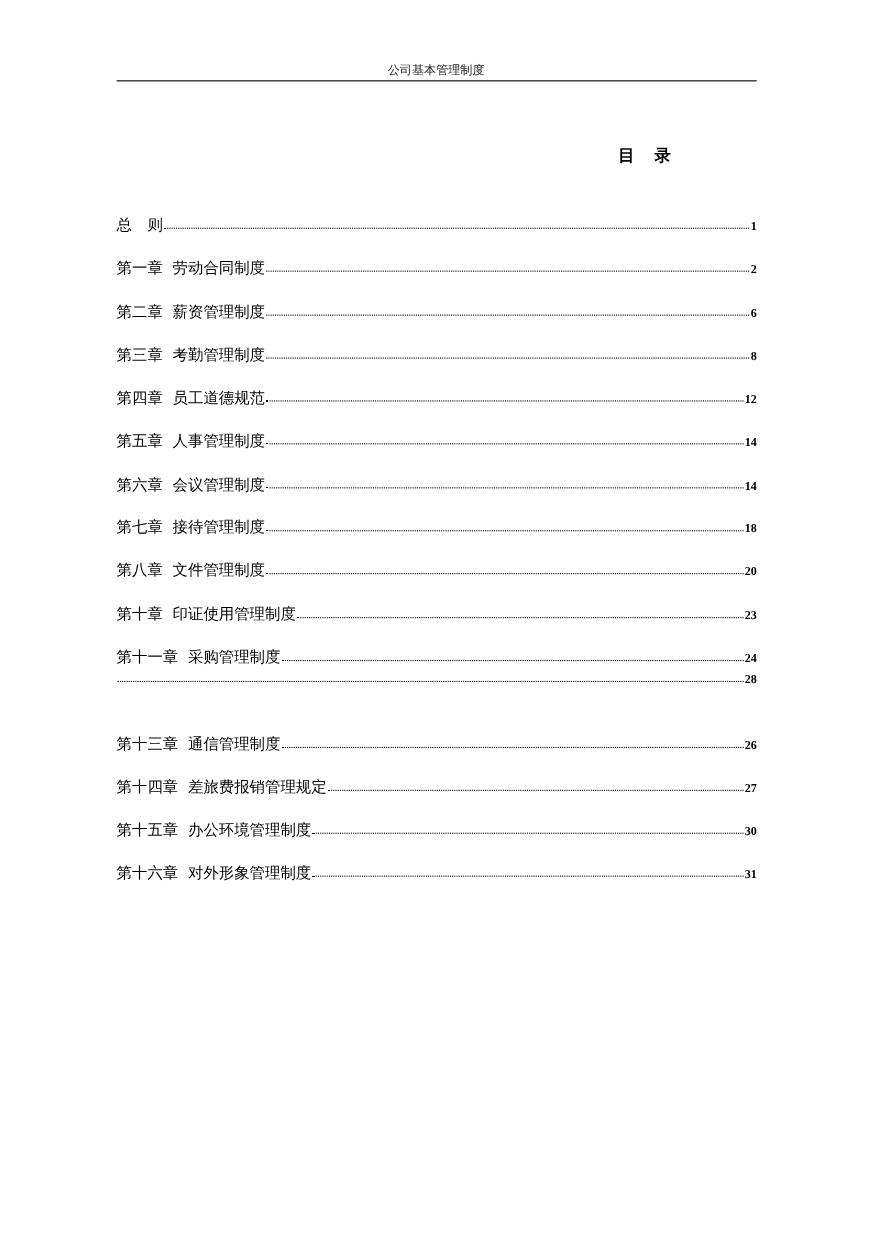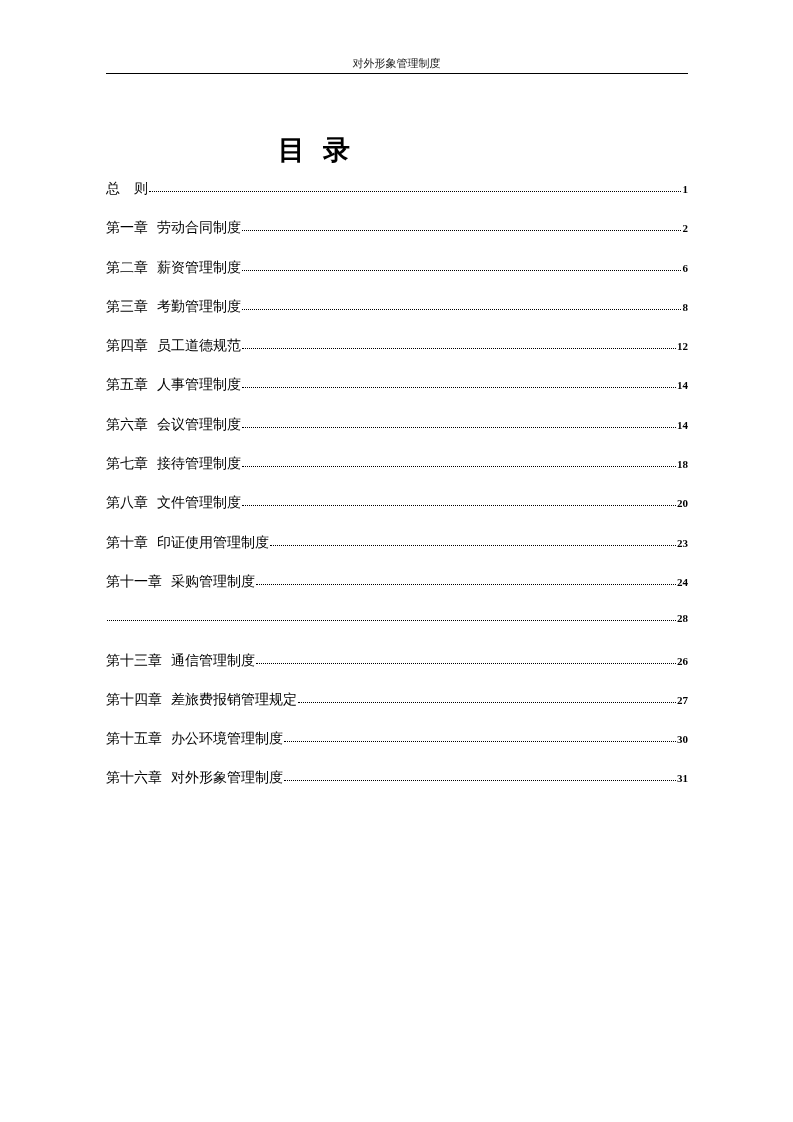--- a/index.html
+++ b/index.html
@@ -2,34 +2,34 @@
 <html><head>
 <meta charset="utf-8">
 <style>
   html, body { margin: 0; padding: 0; background: #ffffff; }
   body { width: 793px; height: 1122px; position: relative; overflow: hidden;
          font-family: "DejaVu Serif", "Liberation Serif", serif; color: #000; }
   .header-title { position: absolute; top: 56px; left: 0; width: 793px; text-align: center;
                   font-size: 11px; color: #222; }
   .header-rule { position: absolute; top: 73px; left: 106px; width: 582px; height: 0;
                  border-top: 1.3px solid #000; }
-  .toc-title { position: absolute; top: 132px; left: 0; width: 628px; text-align: center;
-               font-size: 27px; font-weight: bold; letter-spacing: 18px; text-indent: 18px; }
+  .toc-title { position: absolute; top: 132px; left: 0; width: 628px; text-align: right;
+               font-size: 15px; font-weight: bold; letter-spacing: 18px; text-indent: 18px; }
   .toc-list { position: absolute; top: 180px; left: 106px; width: 582px; }
   .toc-row { display: flex; align-items: baseline; height: 39.3px; font-size: 14px; }
-  .toc-label { white-space: pre; flex: 0 0 auto; }
+  .toc-label { white-space: pre; flex: 0 0 auto; margin-top: 16px; }
   .toc-leader { flex: 1 1 auto; border-bottom: 1.3px dotted #000; margin: 0 1px 3px 1px;
                 height: 0; align-self: baseline; position: relative; top: -1px; }
   .toc-page { flex: 0 0 auto; font-family: "Liberation Serif", serif; font-weight: bold;
               font-size: 11px; min-width: 6px; text-align: right; }
 </style>
 </head>
 <body>
 
-<div class="header-title">对外形象管理制度</div>
+<div class="header-title">公司基本管理制度</div>
 <div class="header-rule"></div>
 
 <div class="toc-title">目录</div>
 
 <div class="toc-list">
   <div class="toc-row">
       <span class="toc-label">总　则</span>
       <span class="toc-leader"></span>
       <span class="toc-page">1</span>
     </div>

